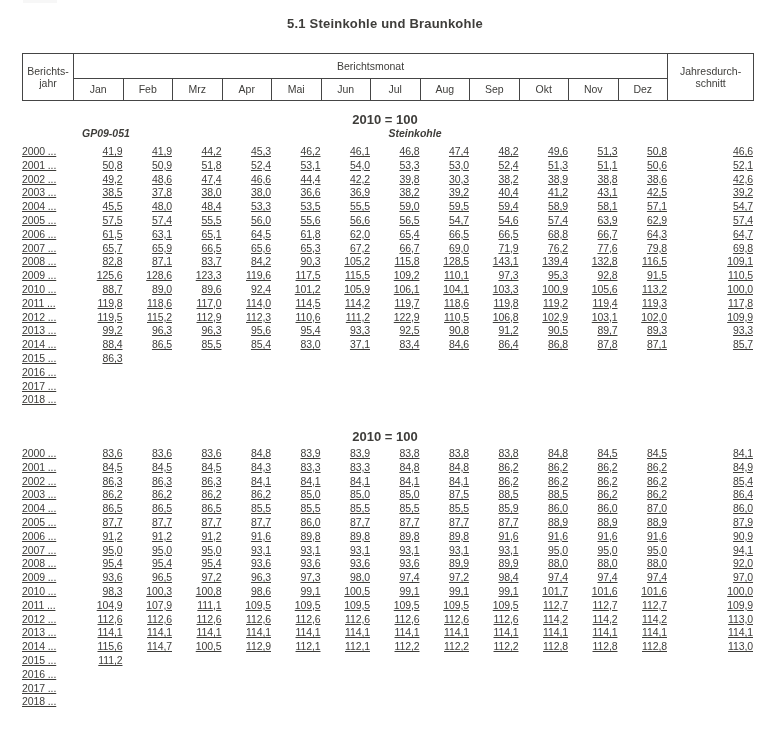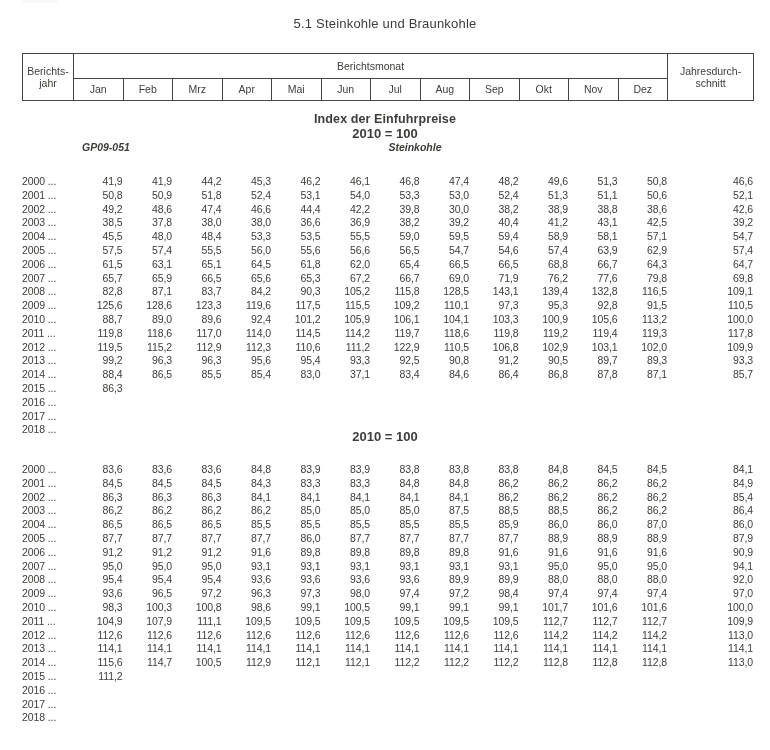--- a/index.html
+++ b/index.html
@@ -7,21 +7,21 @@
     --border:#454545;
   }
   html,body{margin:0;padding:0;background:#fff;}
   .page{
     position:relative;width:770px;height:750px;background:#ffffff;overflow:hidden;
     font-family:"Liberation Sans","DejaVu Sans",sans-serif;color:var(--text);
   }
   .artifact{position:absolute;left:23px;top:0;width:34px;height:3px;background:#f7f7f7;}
   .title{
     position:absolute;top:16px;left:0;width:770px;text-align:center;
-    font-size:13px;font-weight:normal;letter-spacing:.2px;
+    font-size:13px;font-weight:bold;letter-spacing:.2px;
   }
   
   table.hdr{
     position:absolute;top:53px;left:22px;width:731px;
     border-collapse:collapse;table-layout:fixed;
   }
   table.hdr th{
     border:1px solid var(--border);font-weight:normal;font-size:10.5px;
     text-align:center;vertical-align:middle;padding:0;line-height:12.5px;
     white-space:pre-line;color:var(--text);
@@ -32,21 +32,21 @@
   .section{position:absolute;left:0;width:770px;}
   #sec0{top:112px;}
   #sec1{top:429px;}
   .sec-title{text-align:center;font-size:12.5px;font-weight:bold;line-height:14px;letter-spacing:.1px;}
   .sec-sub{text-align:center;font-size:13px;font-weight:bold;line-height:13px;margin-top:1px;}
   .code-row{position:relative;height:14px;margin-top:1px;font-style:italic;}
   .code{position:absolute;left:82px;top:0;font-weight:bold;font-size:10.5px;line-height:13px;}
   .commodity{position:absolute;left:0;top:0;width:770px;text-align:center;font-weight:bold;font-size:10.5px;line-height:13px;margin-left:30px;}
   
   table.data{
-    margin:20px 0 0 22px;width:731px;border-collapse:collapse;table-layout:fixed;
+    margin:4px 0 0 22px;width:731px;border-collapse:collapse;table-layout:fixed;text-decoration:underline;
   }
   table.data td{
     font-size:10.5px;padding:0;height:13.8px;line-height:13.8px;
     white-space:nowrap;overflow:hidden;letter-spacing:-.1px;
   }
   td.yr{text-align:left;padding-left:6px;}
   td.val{text-align:right;padding-right:3px;}
   td.avg{text-align:right;padding-right:6px;}
 </style>
 </head>
@@ -94,21 +94,20 @@
           <th>Aug</th>
           <th>Sep</th>
           <th>Okt</th>
           <th>Nov</th>
           <th>Dez</th>
         </tr>
   </tbody>
     </table>
 
   <div class="section" id="sec0">
-    <div class="sec-title">Index der Einfuhrpreise</div>
     <div class="sec-sub">2010 = 100</div>
     <div class="code-row">
       <span class="code">GP09-051</span>
       <span class="commodity">Steinkohle</span>
     </div>
     <table class="data">
       <colgroup>
         <col style="width:51px">
         <col style="width:49.5px">
           <col style="width:49.5px">
@@ -159,21 +158,21 @@
           </tr>
           <tr>
             <td class="yr">2002 ...</td>
             <td class="val">49,2</td>
             <td class="val">48,6</td>
             <td class="val">47,4</td>
             <td class="val">46,6</td>
             <td class="val">44,4</td>
             <td class="val">42,2</td>
             <td class="val">39,8</td>
-            <td class="val">30,0</td>
+            <td class="val">30,3</td>
             <td class="val">38,2</td>
             <td class="val">38,9</td>
             <td class="val">38,8</td>
             <td class="val">38,6</td>
             <td class="avg">42,6</td>
           </tr>
           <tr>
             <td class="yr">2003 ...</td>
             <td class="val">38,5</td>
             <td class="val">37,8</td>

